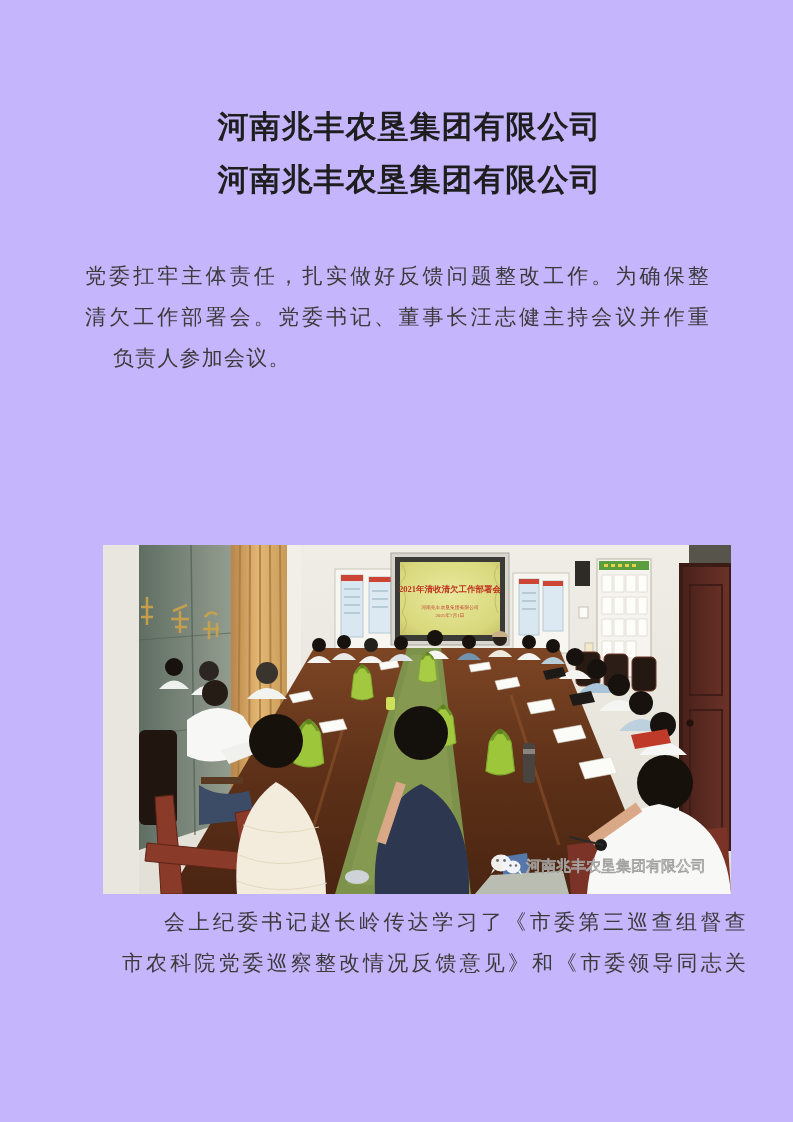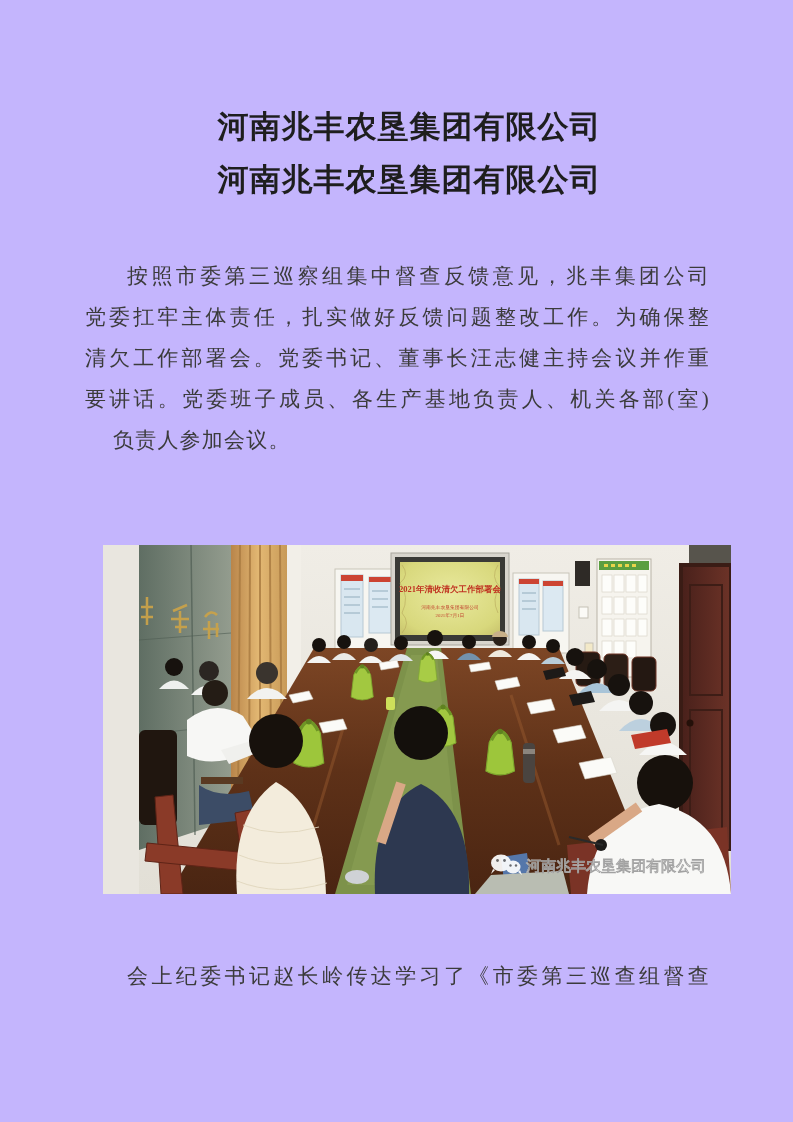--- a/index.html
+++ b/index.html
@@ -35,24 +35,22 @@
 <body>
 
 <div class="page">
 
   <div class="doc-title">
     <div>河南兆丰农垦集团有限公司</div>
     <div>河南兆丰农垦集团有限公司</div>
   </div>
 
   <div class="para" style="top:256px;">
-    <div class="line indent">按照市委第三巡察组集中督查反馈意见，兆丰集团公司</div>
     <div class="line">党委扛牢主体责任，扎实做好反馈问题整改工作。为确保整</div>
     <div class="line">清欠工作部署会。党委书记、董事长汪志健主持会议并作重</div>
-    <div class="line">要讲话。党委班子成员、各生产基地负责人、机关各部(室)</div>
     <div class="line last">负责人参加会议。</div>
   </div>
 
   <div class="photo-wrap">
     <svg width="592" height="349" viewBox="0 0 592 349" xmlns="http://www.w3.org/2000/svg">
       <defs>
         <linearGradient id="wallg" x1="0" y1="0" x2="0" y2="1">
           <stop offset="0" stop-color="#f0ede6"></stop>
             <stop offset="1" stop-color="#e2dfd6"></stop>
         </linearGradient>
@@ -388,17 +386,18 @@
           <ellipse cx="374" cy="322" rx="7.5" ry="6.5" fill="#ffffff"></ellipse>
           <circle cx="371.5" cy="320.5" r="1.2" fill="#6b6b6b"></circle>
             <circle cx="377" cy="320.5" r="1.2" fill="#6b6b6b"></circle>
           <path d="M379,327 l4,3 -2,-5 z" fill="#ffffff"></path>
         </g>
         <text x="387" y="326" font-size="15" font-weight="bold" fill="#ffffff" stroke="#9a9a9a" stroke-width="0.3" font-family="Liberation Sans, sans-serif">河南兆丰农垦集团有限公司</text>
       </g>
     </svg>
   </div>
 
-  <div class="para" style="top:956px;">
+  <div class="para" style="top:902px;margin-left:37px;">
     <div class="line indent">会上纪委书记赵长岭传达学习了《市委第三巡查组督查</div>
+    <div class="line">市农科院党委巡察整改情况反馈意见》和《市委领导同志关</div>
   </div>
 
 </div>
 
 </body></html>

